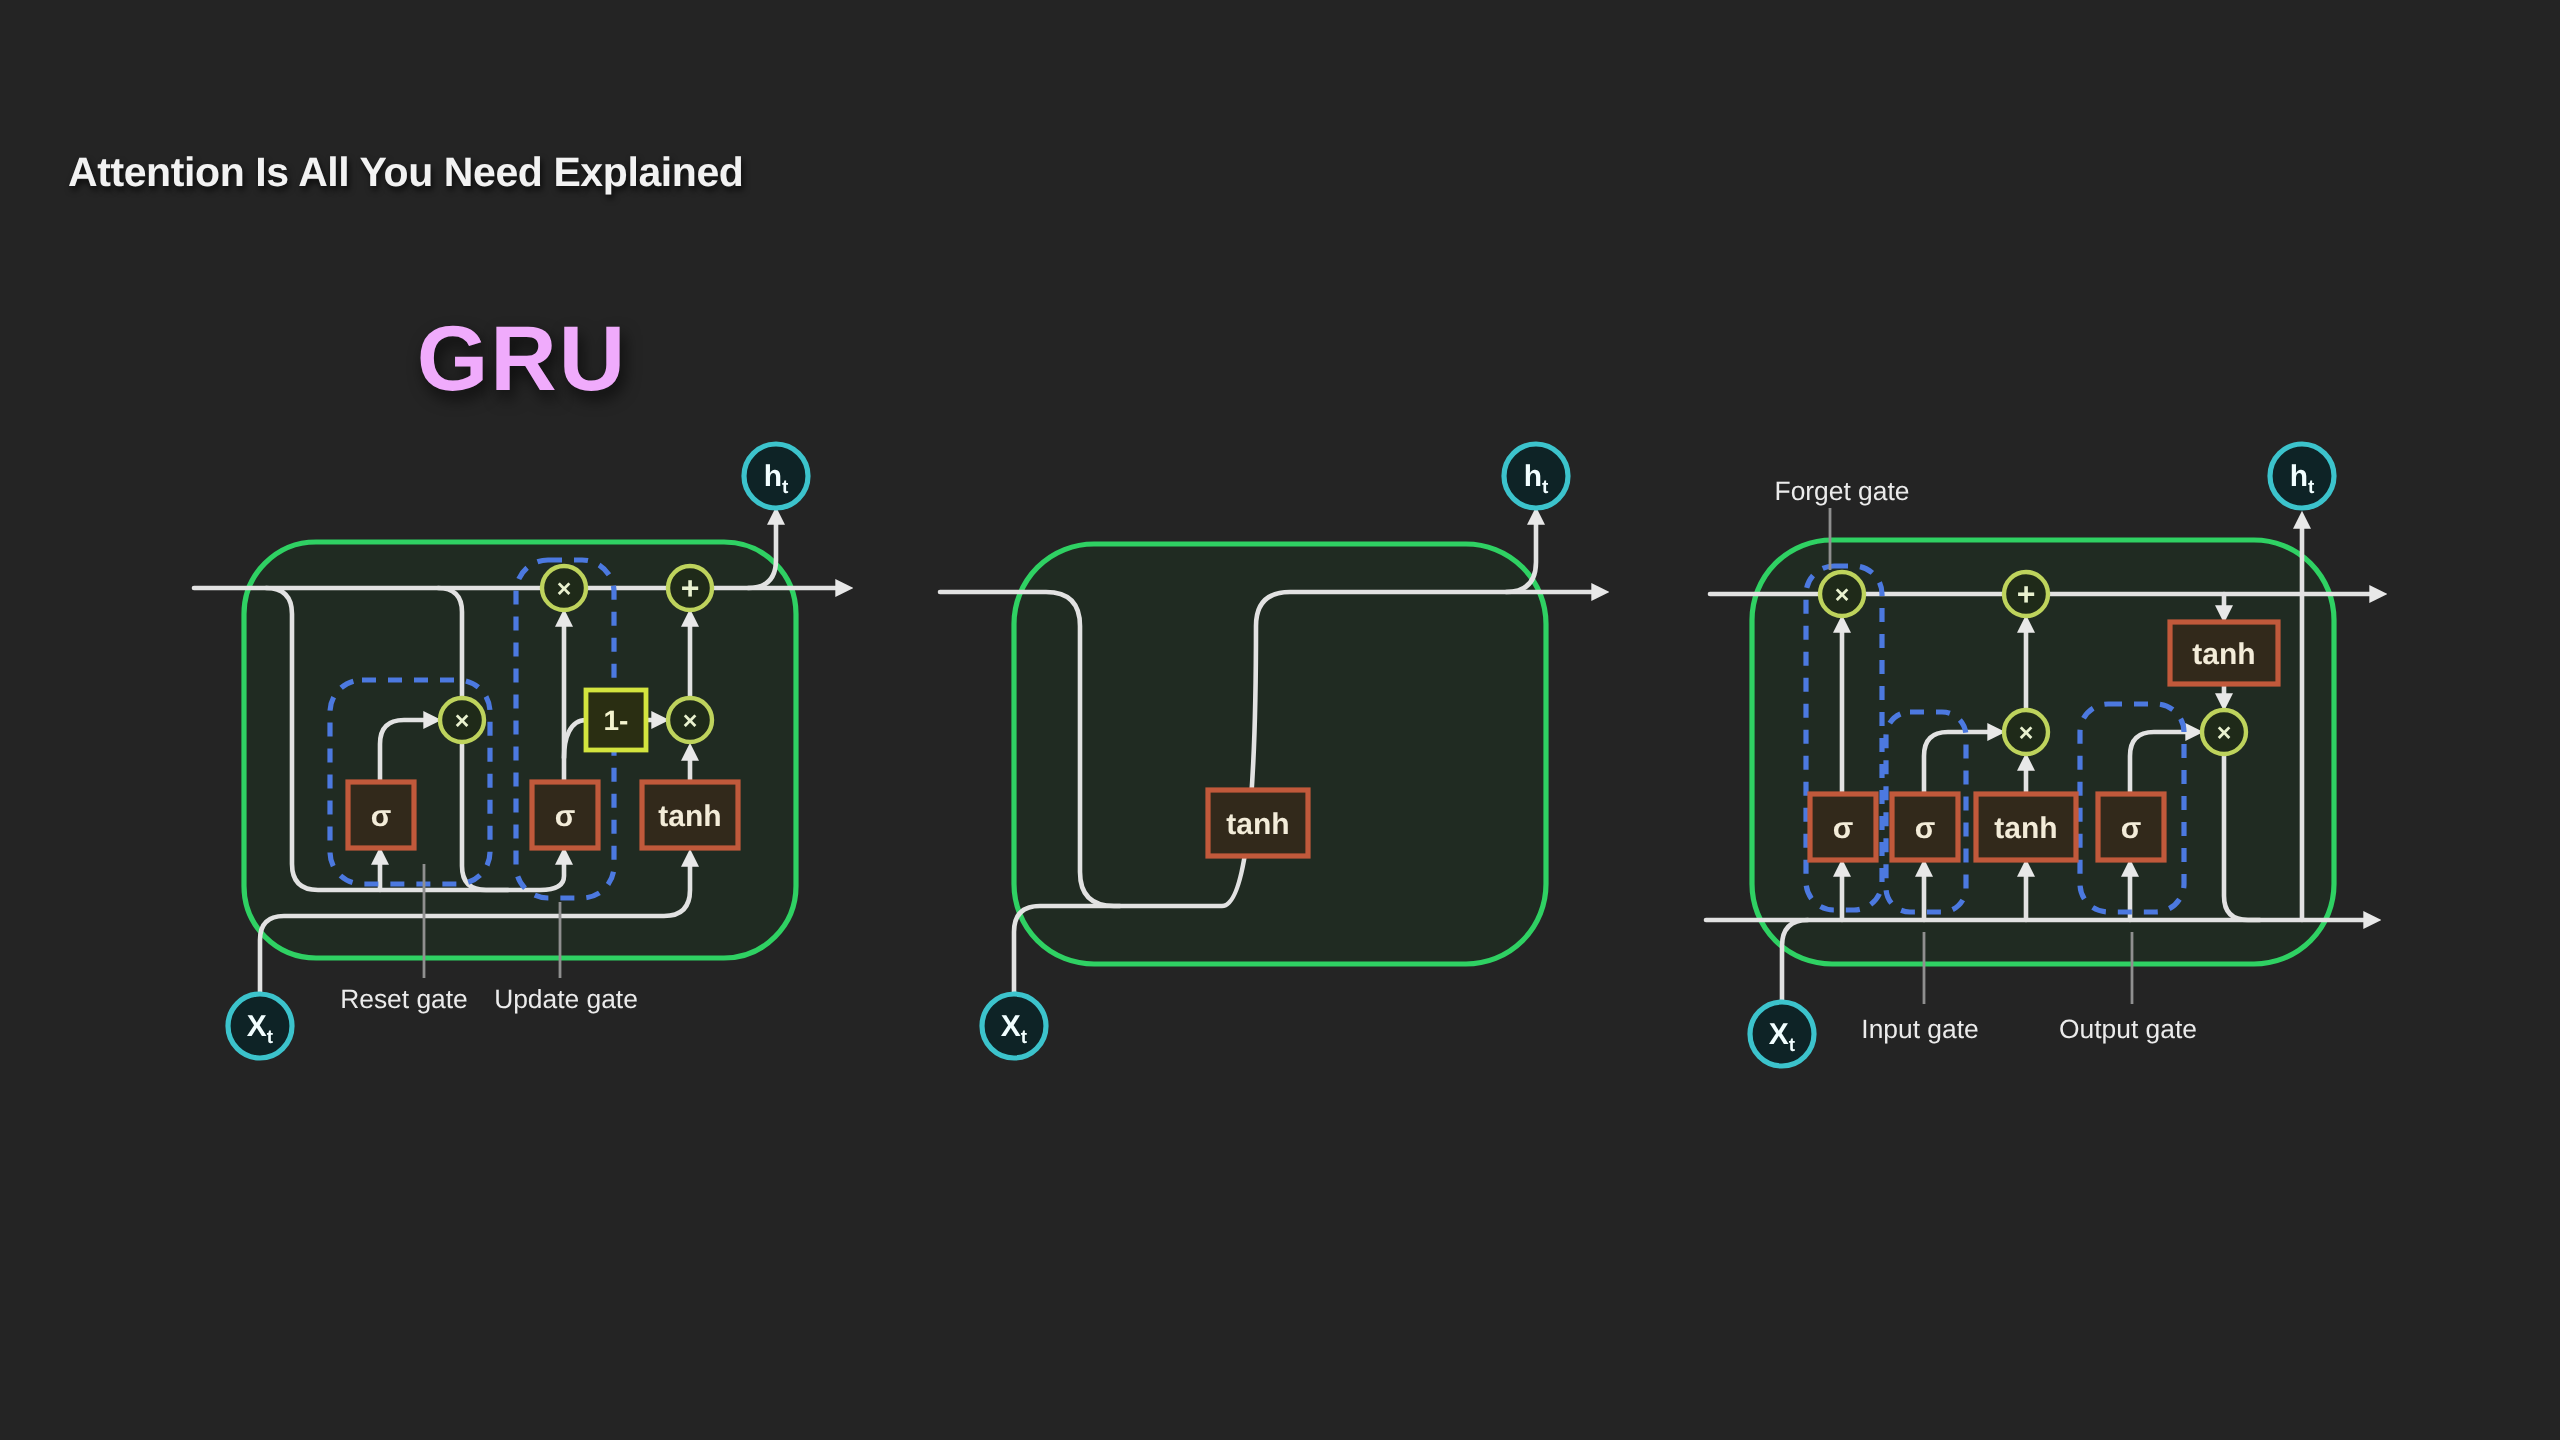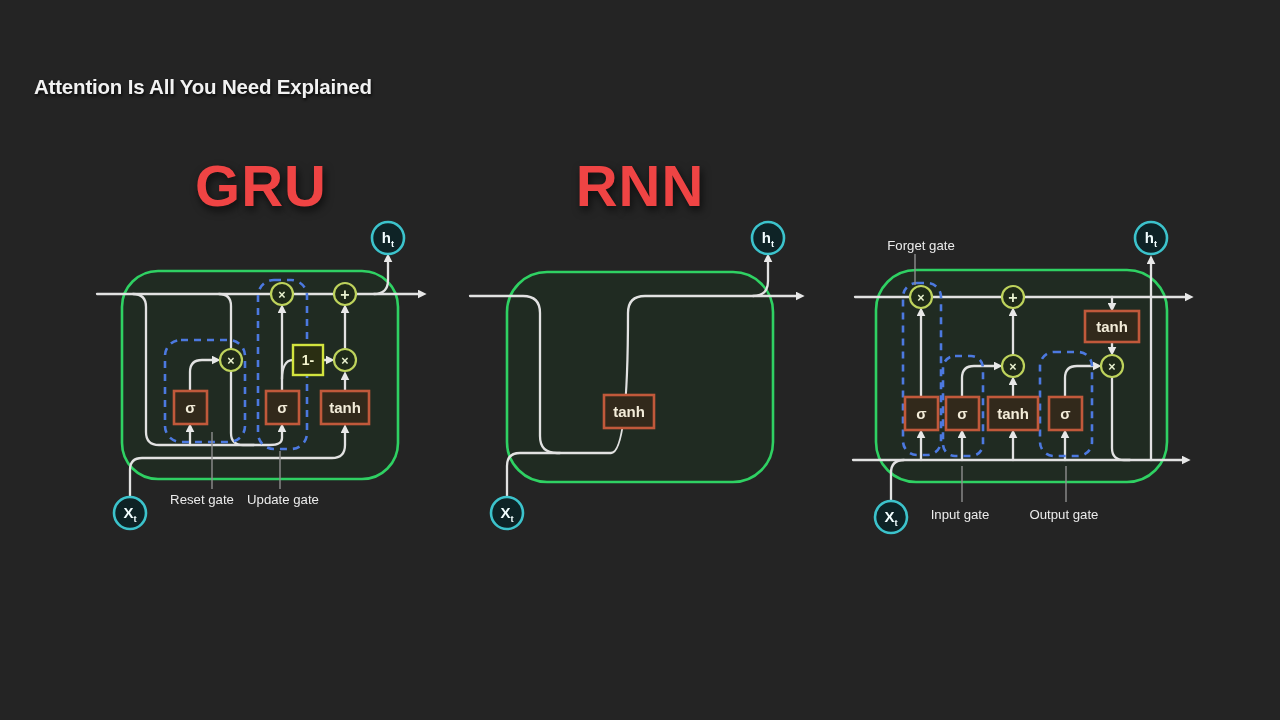--- a/index.html
+++ b/index.html
@@ -1,21 +1,21 @@
 <!DOCTYPE html>
 <html><head>
 <meta charset="utf-8">
 <style>
   html,body{margin:0;padding:0;background:#1d1d1d;}
   .stage{position:relative;width:1280px;height:720px;background:#242424;overflow:hidden;
          font-family:"Liberation Sans","DejaVu Sans",sans-serif;}
   .slide-title{position:absolute;left:34px;top:31px;font-size:20.5px;font-weight:bold;
                color:#f2f2f2;letter-spacing:-0.2px;text-shadow:1px 2px 3px rgba(0,0,0,.7);margin-top:44px;}
-  .heading{position:absolute;top:152px;transform:translateX(-50%);font-size:58px;font-weight:800;
-           color:#ef4444;letter-spacing:1px;text-shadow:2px 4px 8px rgba(0,0,0,.65);}
+  .heading{position:absolute;top:152px;transform:translateX(-50%);font-size:46px;font-weight:800;
+           color:#f0abfc;letter-spacing:1px;text-shadow:2px 4px 8px rgba(0,0,0,.65);}
   .diagram{position:absolute;}
   
   .cell{fill:#202b22;stroke:#2fd163;stroke-width:2.6;}
   .flow{fill:none;stroke:#e2e2e2;stroke-width:2.3;stroke-linecap:round;}
   .gate{fill:none;stroke:#4c79e0;stroke-width:2.6;stroke-dasharray:7 6;}
   .node{fill:#32291b;stroke:#c1593b;stroke-width:2.6;}
   .node.oneminus{fill:#2a2e12;stroke:#d3e43e;stroke-width:2.4;}
   .ntext{fill:#f3ecd9;font-size:15px;font-weight:bold;text-anchor:middle;}
   .ntext.om{fill:#f4f4cf;font-size:14px;}
   .op{fill:#1f2a19;stroke:#bed35c;stroke-width:2.2;}
@@ -28,21 +28,20 @@
   .sub{font-size:9.5px;}
 </style>
 </head>
 <body>
 
 <div class="stage">
 
   <div class="slide-title">Attention Is All You Need Explained</div>
 
   <div class="heading" style="left:261px">GRU</div>
-  <div class="heading" style="left:640px">RNN</div>
 
   <svg class="diagram" style="left:90px;top:210px" width="350" height="330" viewBox="90 210 350 330">
     <defs>
       <marker id="awG" viewBox="0 0 10 10" refX="1.5" refY="5" markerWidth="9" markerHeight="9" orient="auto" markerUnits="userSpaceOnUse">
         <path d="M0,0 L10,5 L0,10 Z" fill="#e8e8e8"></path>
       </marker>
     </defs>
 
     <rect class="cell" x="122" y="271" width="276" height="208" rx="36"></rect>
 

